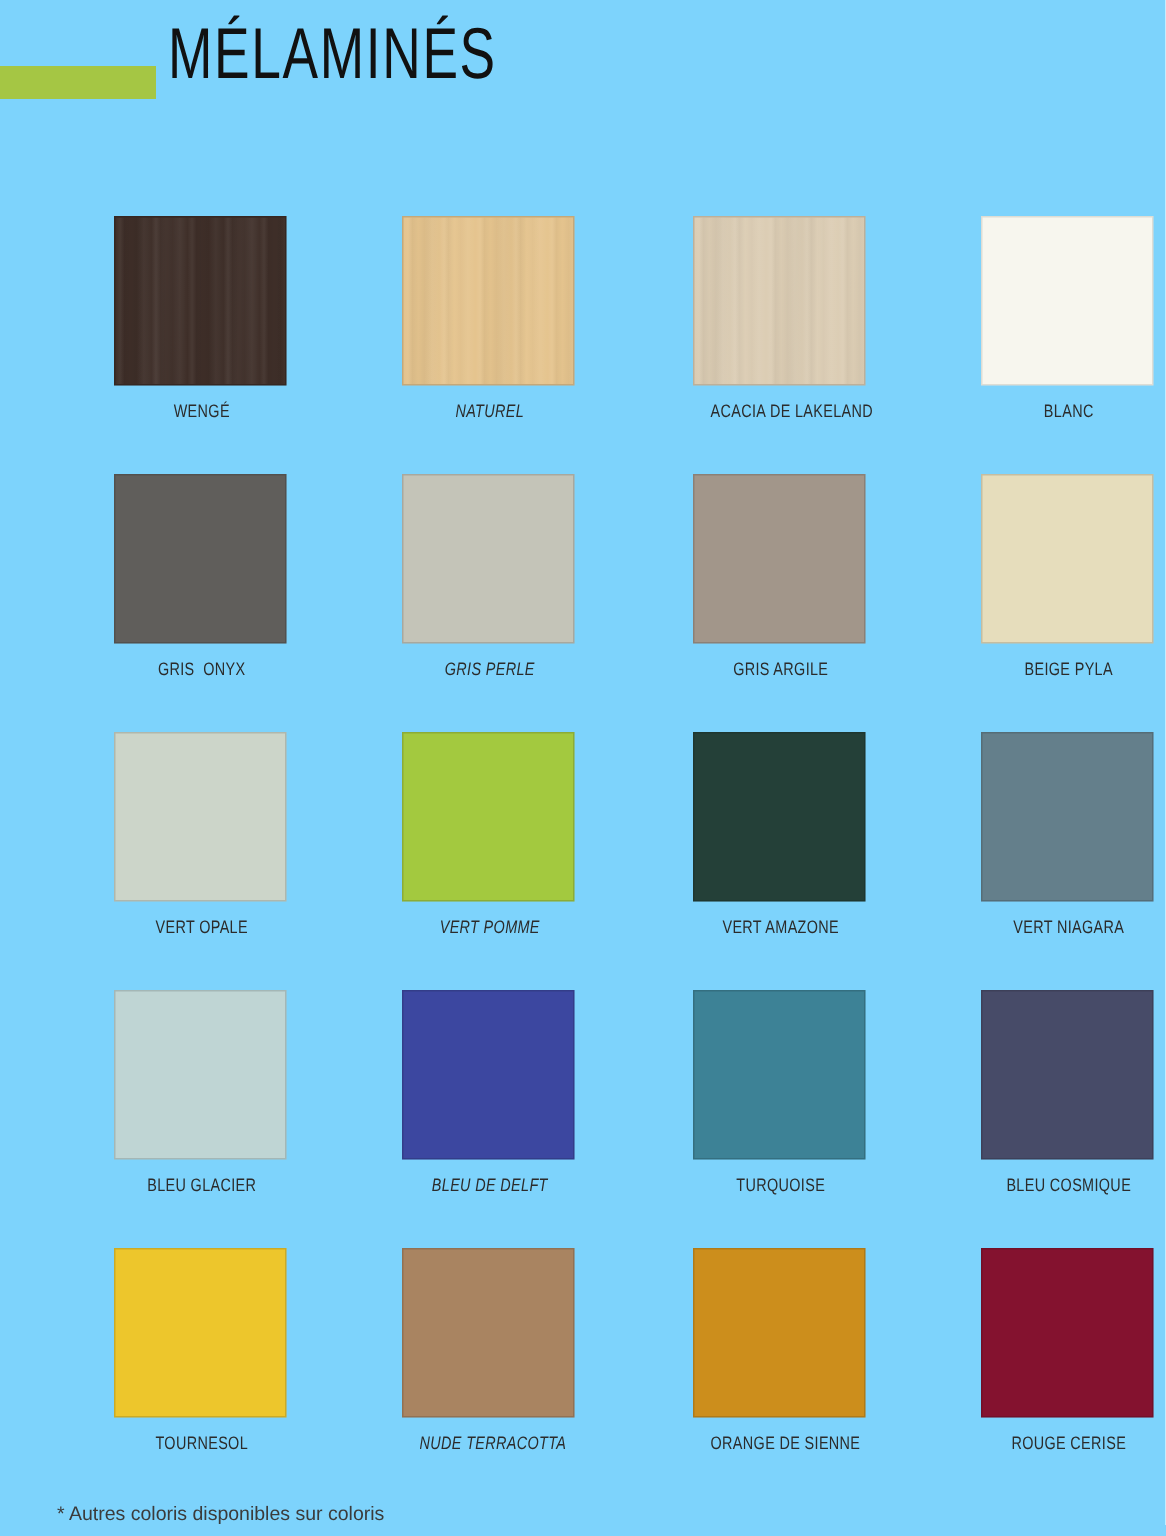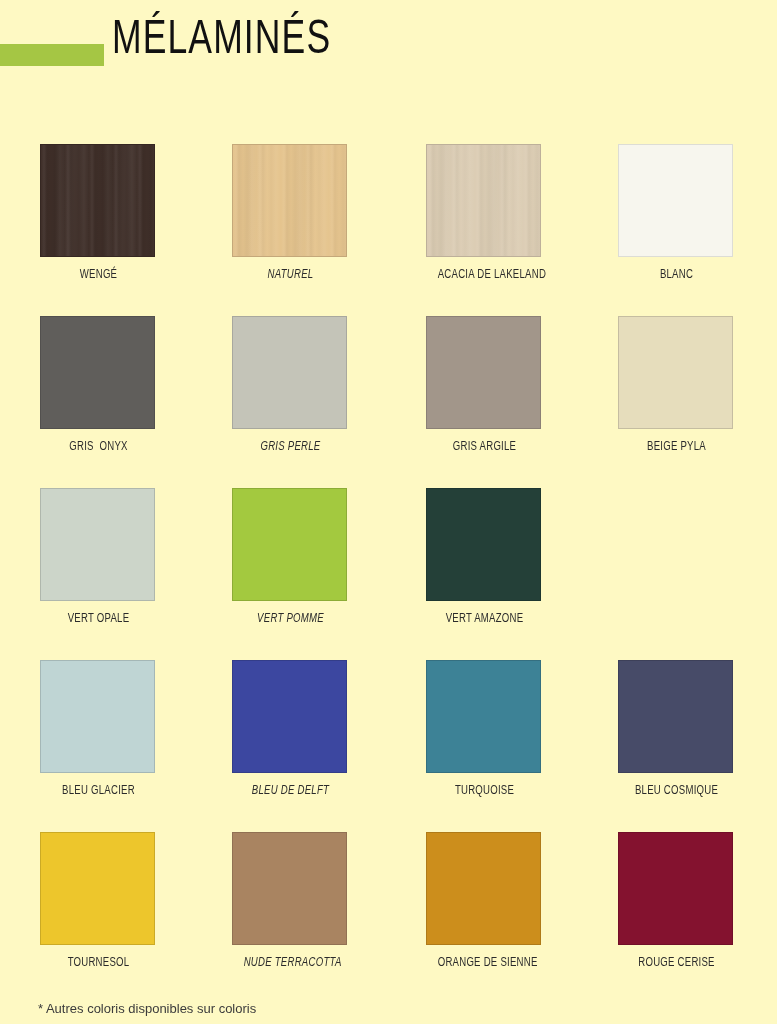--- a/index.html
+++ b/index.html
@@ -13,21 +13,21 @@
     height: 1024px;
     position: relative;
     overflow: hidden;
     font-family: "Liberation Sans", sans-serif;
     -webkit-font-smoothing: antialiased;
   }
 
   .page {
     position: absolute;
     inset: 0;
-    background: #fef9c3;
+    background: #7dd3fc;
   }
 
   
   .header {
     position: absolute;
     left: 0;
     top: 0;
     width: 777px;
     height: 110px;
   }
@@ -62,20 +62,21 @@
     width: 697px;
   }
   .row {
     position: relative;
     height: 172px;
   }
   .cell {
     position: absolute;
     top: 0;
     width: 117px;
+    margin-left: 36px;
   }
   .cell.c0 { left: 0px; }
   .cell.c1 { left: 192px; font-style: italic; }
   .cell.c2 { left: 386px; }
   .cell.c3 { left: 578px; }
 
   .swatch {
     width: 115px;
     height: 113px;
     box-sizing: border-box;
@@ -197,20 +198,24 @@
         <div class="label">VERT OPALE</div>
       </div>
       <div class="cell c1">
         <div class="swatch" style="background: rgb(163, 201, 63);"></div>
         <div class="label">VERT POMME</div>
       </div>
       <div class="cell c2">
         <div class="swatch" style="background: rgb(36, 64, 56);"></div>
         <div class="label">VERT AMAZONE</div>
       </div>
+      <div class="cell c3">
+        <div class="swatch" style="background: rgb(100, 127, 139);"></div>
+        <div class="label">VERT NIAGARA</div>
+      </div>
     </div>
 
     <div class="row">
       <div class="cell c0">
         <div class="swatch" style="background: rgb(191, 213, 212);"></div>
         <div class="label">BLEU GLACIER</div>
       </div>
       <div class="cell c1">
         <div class="swatch" style="background: rgb(60, 71, 160);"></div>
         <div class="label">BLEU DE DELFT</div>

